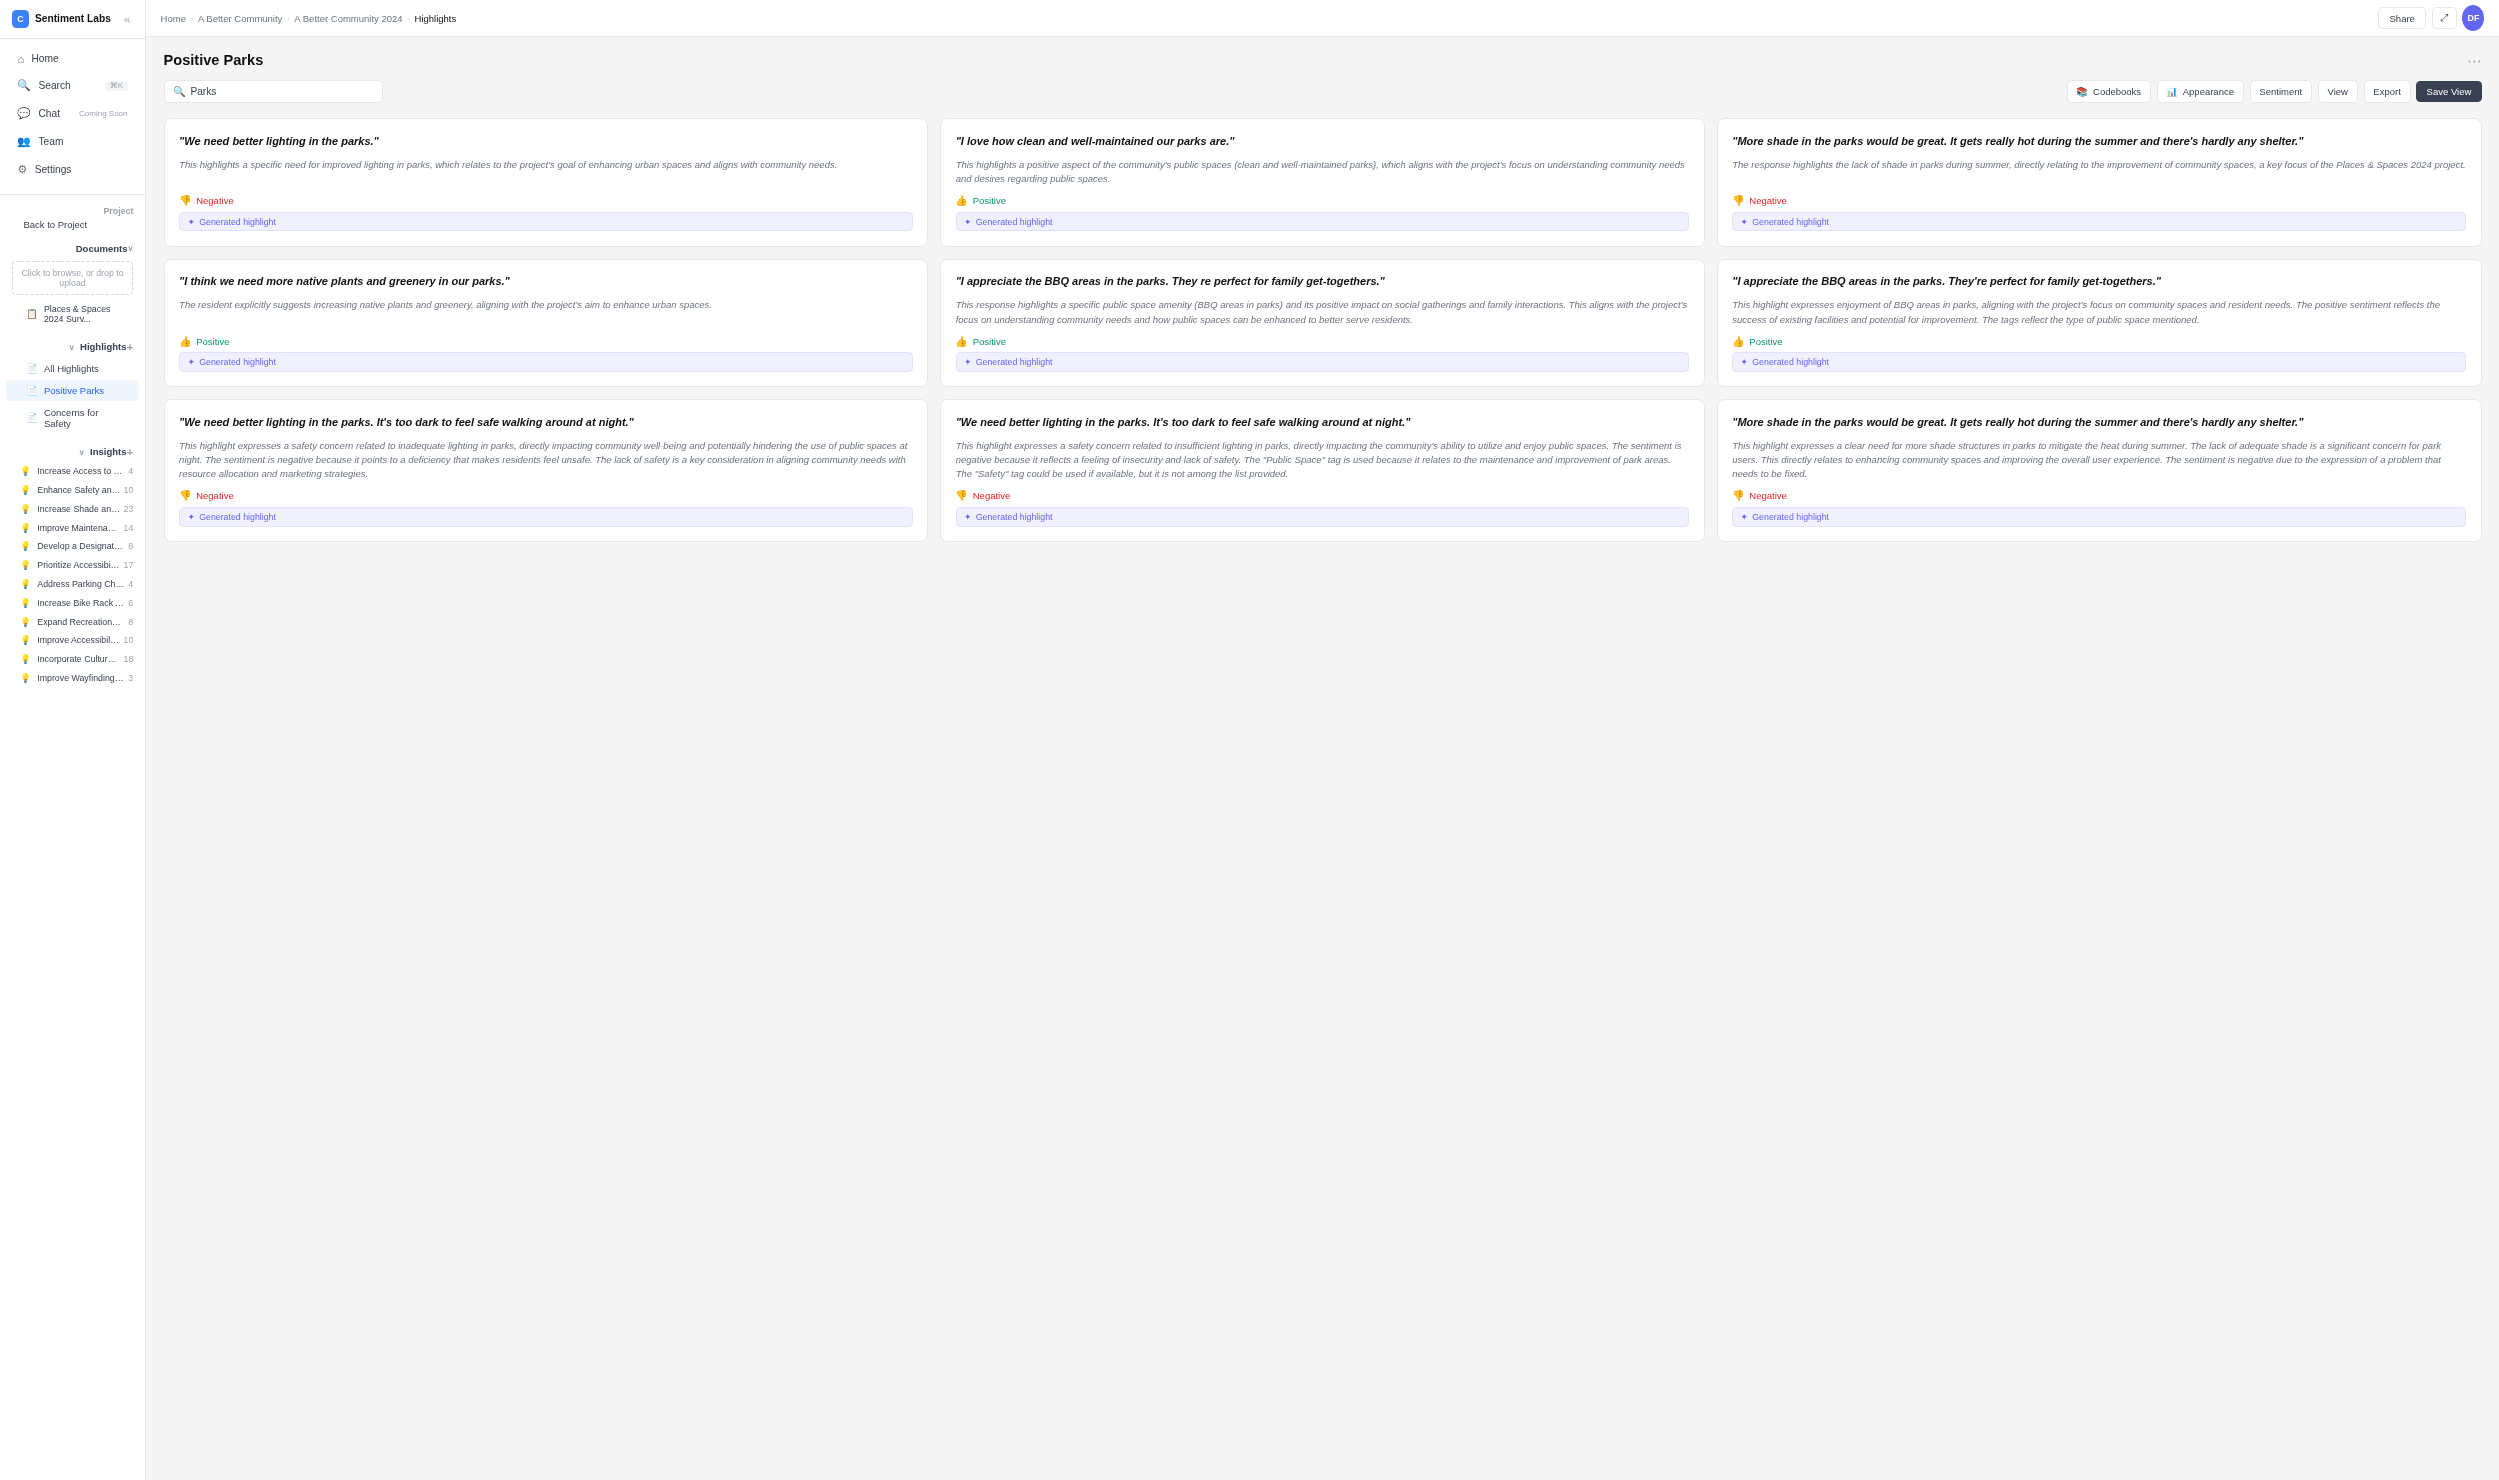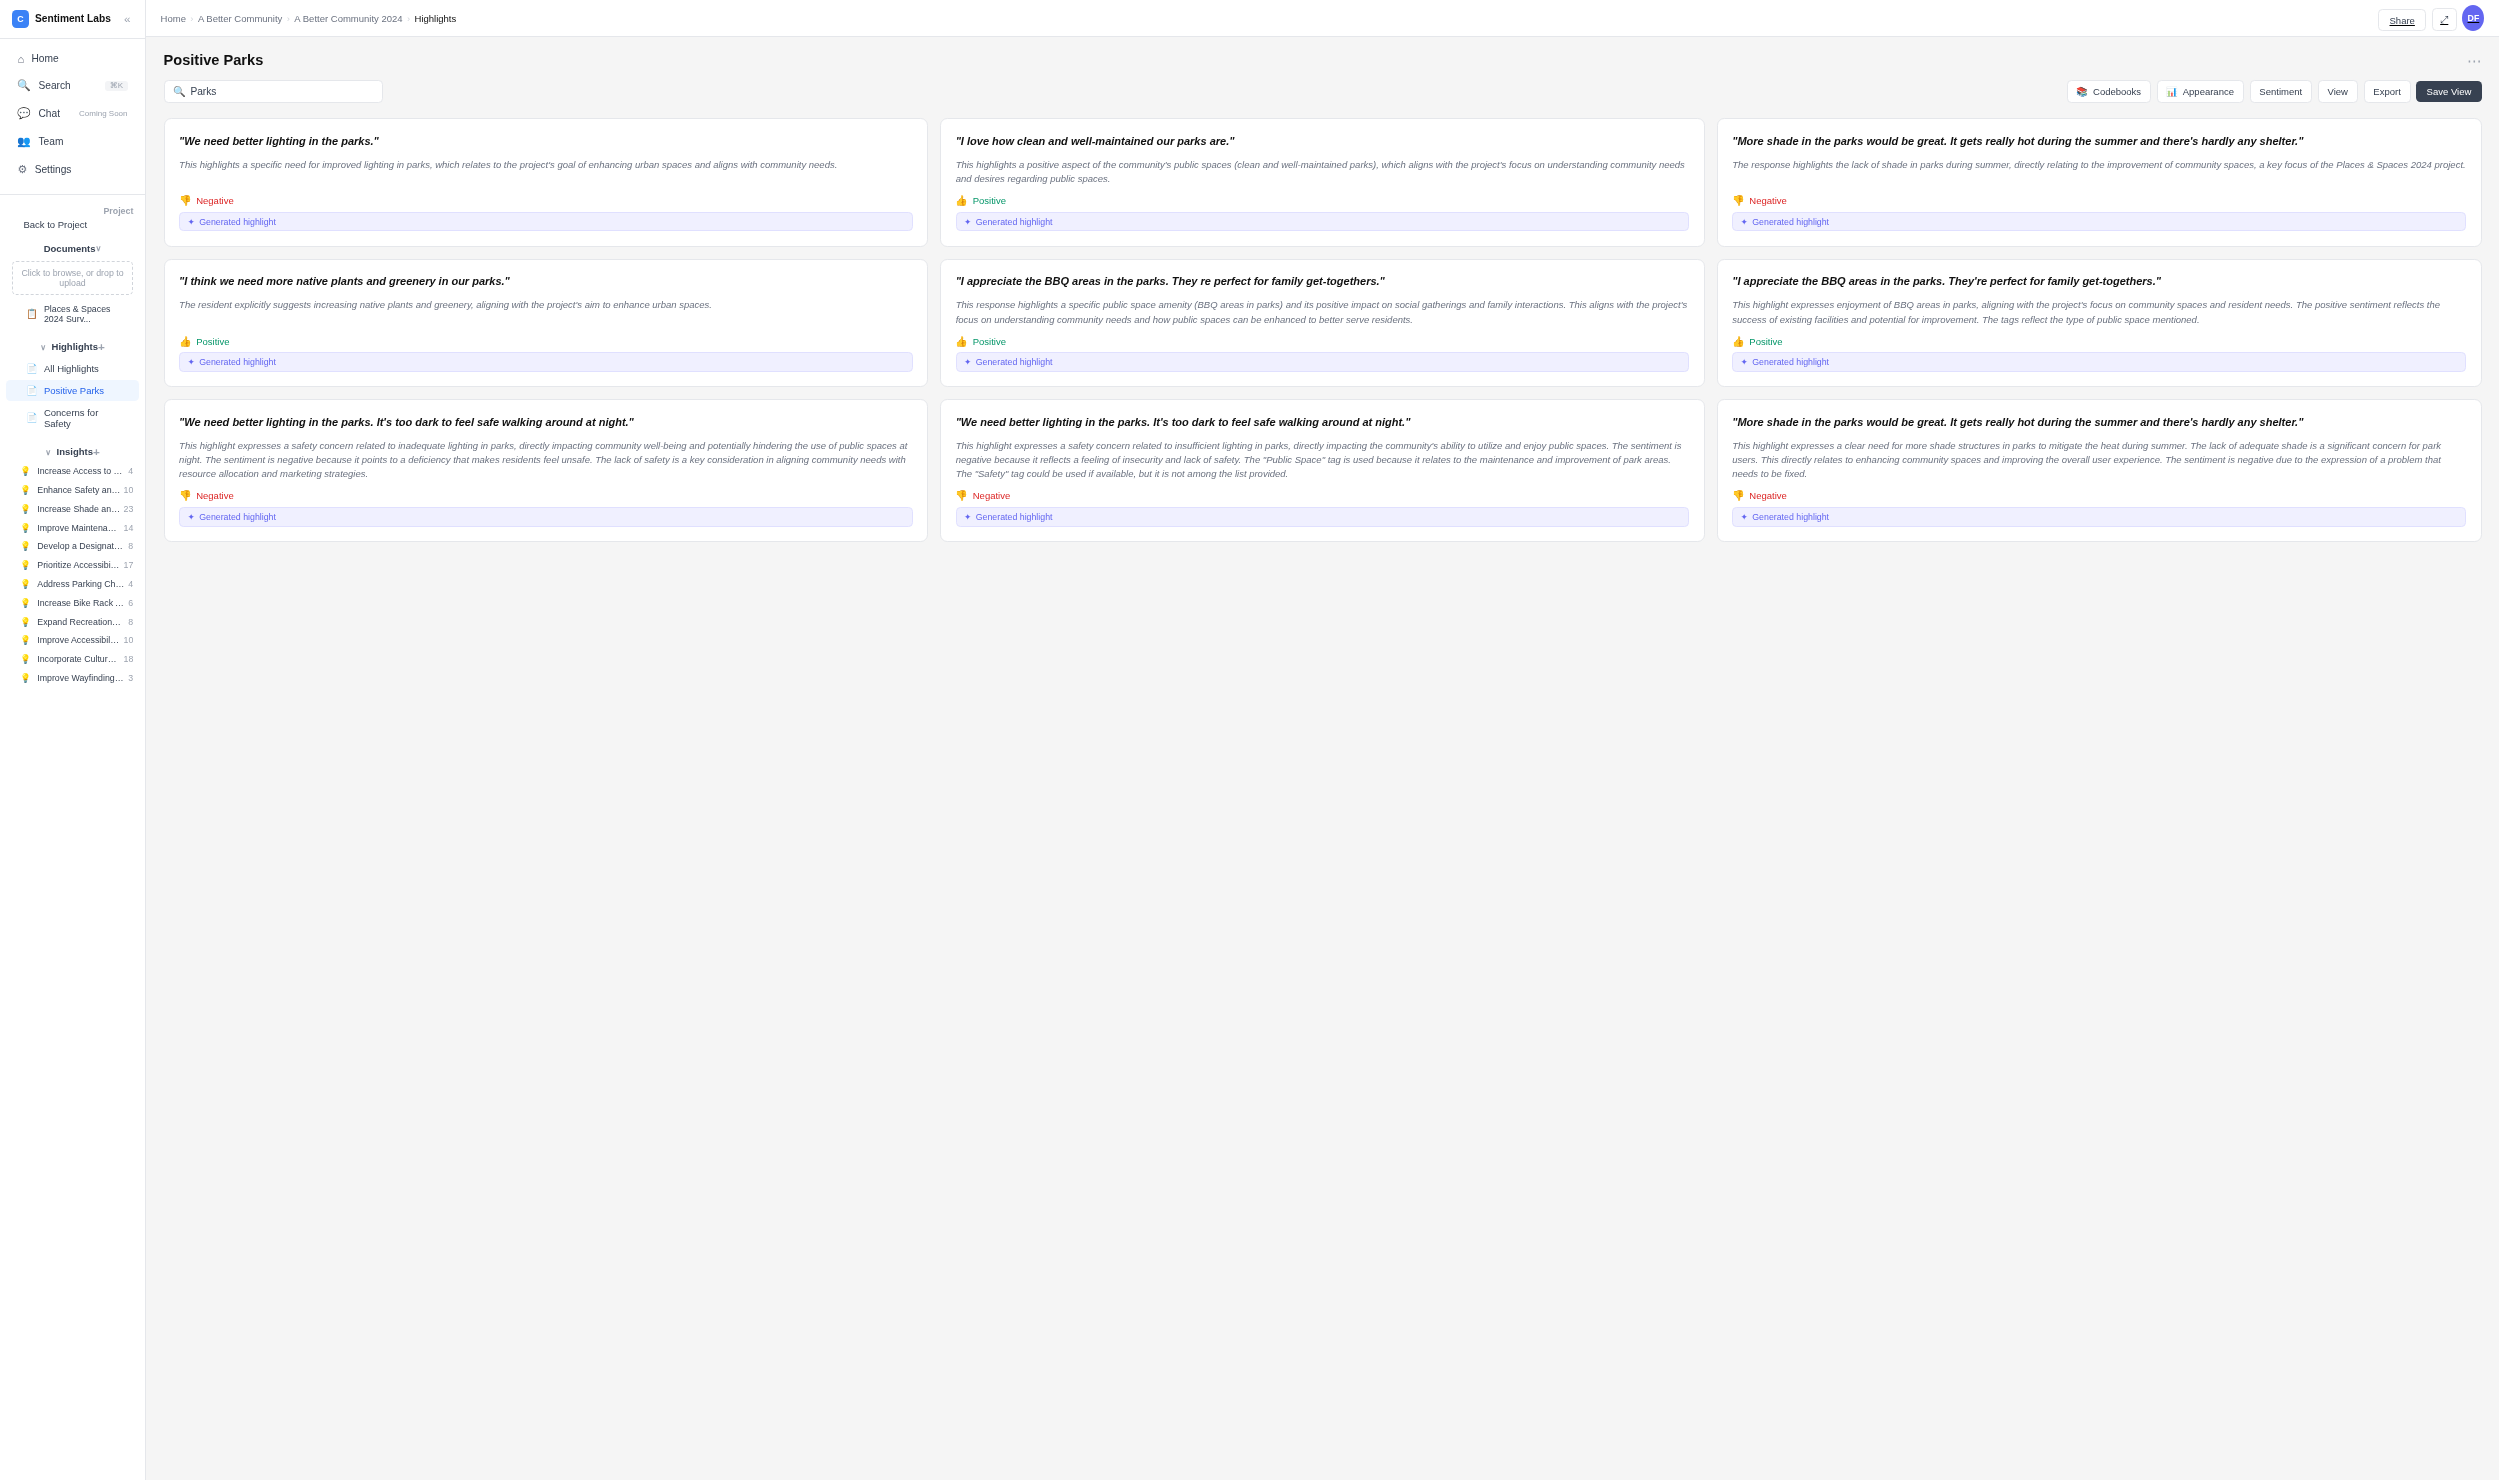--- a/index.html
+++ b/index.html
@@ -55,21 +55,21 @@
     .nav-badge-text { font-size: 8px; color: #9ca3af; }
 
     .sidebar-divider { height: 0.7px; background: #e5e7eb; margin: 4.4px 0; }
 
     .project-header { padding: 7.3px 11.7px 2.9px; }
     .project-label { font-size: 8.8px; color: #9ca3af; font-weight: 700; text-align: right; }
     .back-link { font-size: 9.5px; color: #374151; padding: 2.9px 11.7px; cursor: pointer; display: block; }
 
     .section-group { padding: 2.9px 0; }
     .section-title {
-      display: flex; align-items: center; justify-content: center;
+      display: flex; align-items: center; justify-content: flex-end;
       padding: 4.4px 11.7px;
       font-size: 9.5px; font-weight: 600; color: #374151;
       cursor: pointer;
     }
     .section-title .chevron { color: #9ca3af; font-size: 8px; }
     .section-title .add-btn { color: #9ca3af; font-size: 11.7px; cursor: pointer; }
 
     .sidebar-leaf {
       display: flex; align-items: center;
       padding: 5.1px 11.7px 5.1px 20.5px;
@@ -106,21 +106,21 @@
       padding: 0 14.6px;
       height: 37px;
       display: flex;
       align-items: center;
       gap: 5.8px;
       flex-shrink: 0;
     }
     .breadcrumb { display: flex; align-items: center; gap: 4.4px; font-size: 9.5px; color: #6b7280; }
     .breadcrumb-sep { color: #d1d5db; }
     .breadcrumb-current { color: #111; font-weight: 500; }
-    .topbar-actions { margin-left: auto; display: flex; align-items: flex-end; gap: 5.8px; text-decoration: underline; }
+    .topbar-actions { margin-left: auto; display: flex; align-items: center; gap: 5.8px; }
     .btn-share {
       background: #fff; border: 0.7px solid #e5e7eb; border-radius: 4.4px;
       padding: 4.4px 10.2px; font-size: 9.5px; color: #374151; cursor: pointer;
     }
     .btn-expand {
       background: #fff; border: 0.7px solid #e5e7eb; border-radius: 4.4px;
       padding: 4.4px 7.3px; font-size: 10.2px; color: #374151; cursor: pointer;
     }
     .avatar {
       width: 22px; height: 26px; border-radius: 50%;

